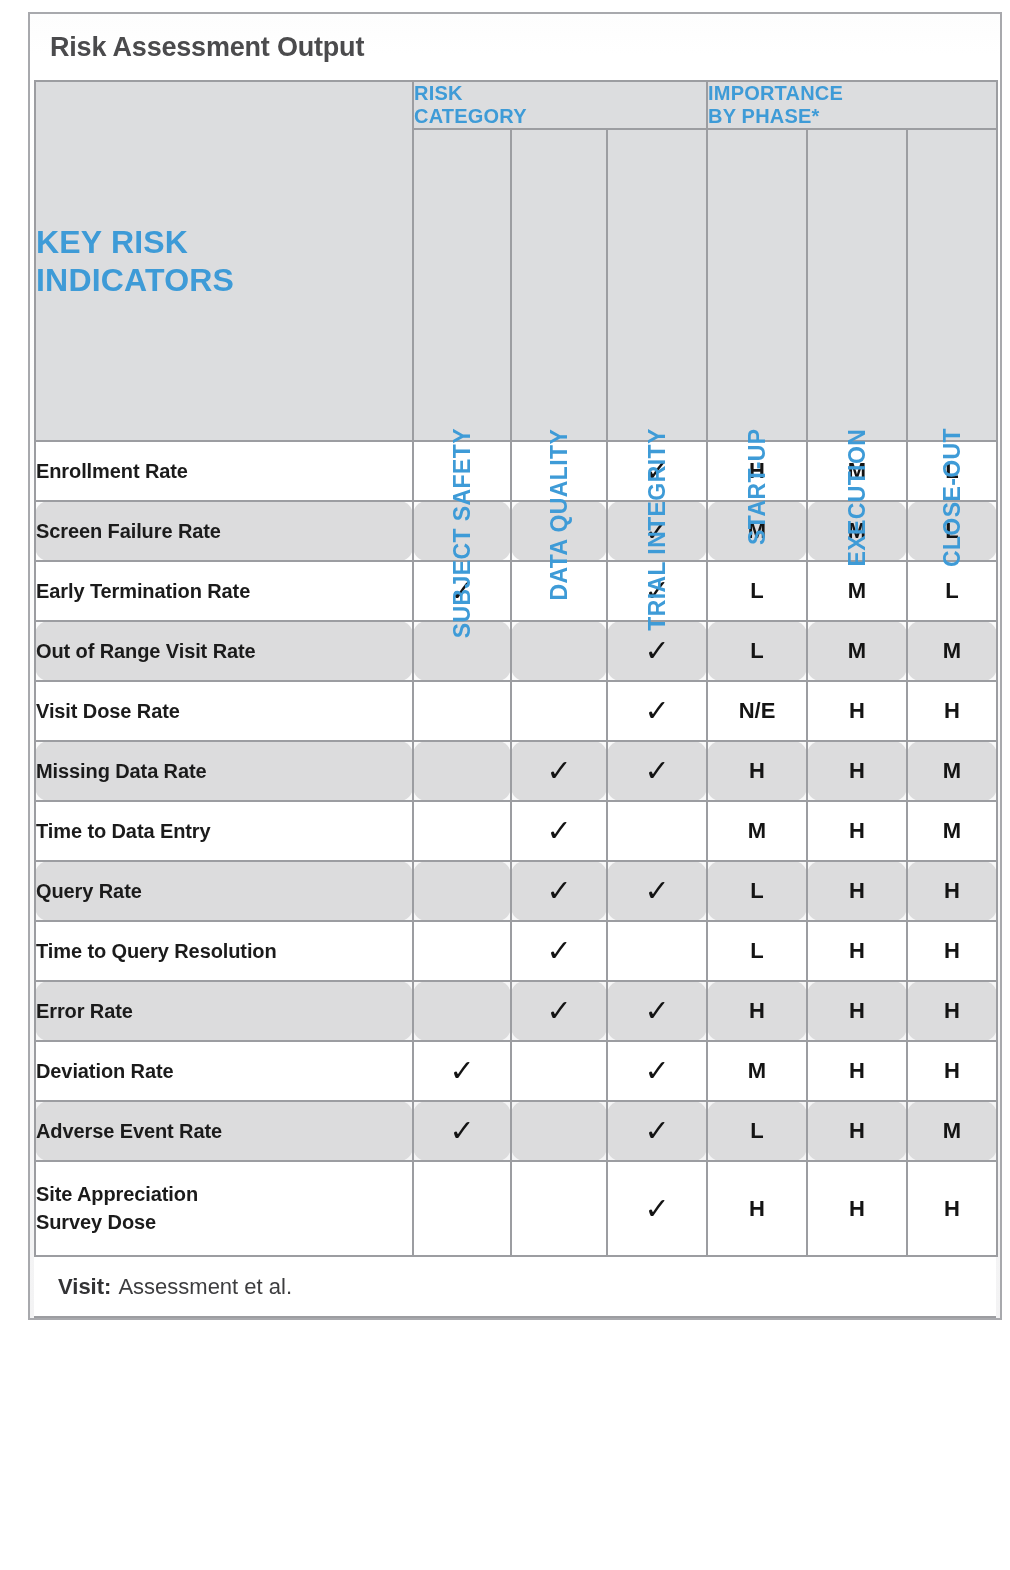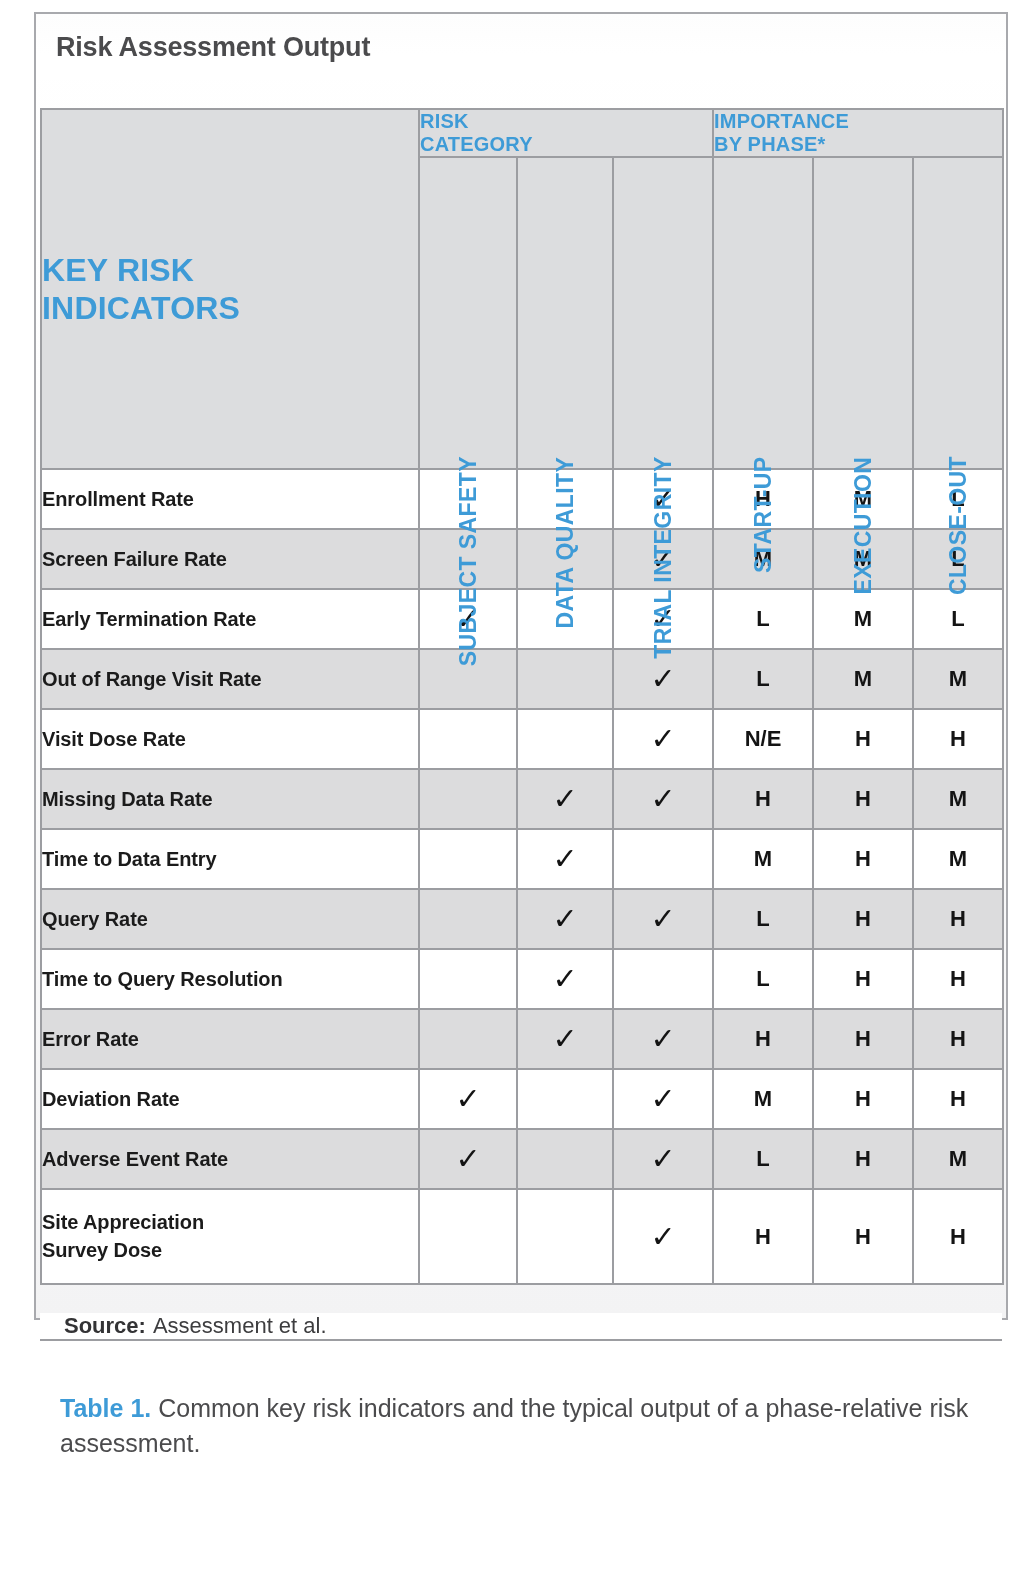--- a/index.html
+++ b/index.html
@@ -7,30 +7,29 @@
     padding: 0;
     background: #ffffff;
     width: 1010px;
     height: 1570px;
     font-family: "Liberation Sans", sans-serif;
     -webkit-font-smoothing: antialiased;
   }
 
   #frame {
     position: absolute;
-    left: 34px;
+    left: 28px;
     top: 12px;
     width: 974px;
     height: 1308px;
     box-sizing: border-box;
     border: 2px solid #a8a9ad;
     background: linear-gradient(to bottom, #ffffff 0%, #fcfcfc 45%, #f3f3f4 100%);
     display: flex;
     flex-direction: column;
-    gap: 28px;
   }
 
   
   .titlebar {
     height: 66px;
     flex: 0 0 66px;
     display: flex;
     align-items: center;
     padding-left: 20px;
     box-sizing: border-box;
@@ -103,21 +102,21 @@
   .vtext {
     writing-mode: vertical-rl;
     transform: translateX(-50%) rotate(180deg) !important;
     left: 50% !important;
     bottom: 12px !important;
     position: absolute;
   }
 
   
   tr.data-row { height: 60px; padding-left: 24px; }
-  tr.data-row.alt td { background: #dcdcdd; }
+  tr.data-row.alt td { background: #dcdcdd; border-radius: 14px; }
   tr.data-row td { background: #ffffff; }
 
   td.kri-name {
     font-size: 20px;
     font-weight: bold;
     color: #1b1b1b;
     padding-left: 26px;
     letter-spacing: -0.1px;
   }
   td.kri-name .l2 { display: block; line-height: 1.38; }
@@ -357,21 +356,18 @@
             <td class="grade">H</td>
             <td class="grade">H</td>
             <td class="grade">H</td>
           </tr>
         </tbody>
     </table>
   </div>
 
 
   <div class="source-row">
-    <span class="lbl">Source:</span>
+    <span class="lbl">Visit:</span>
     <span>Assessment et al.</span>
   </div>
 
-  <div class="caption">
-    <span class="tnum">Table 1.</span><span> Common key risk indicators and the typical output of a phase-relative risk assessment.</span>
-  </div>
 
 </div>
 
 </body></html>

